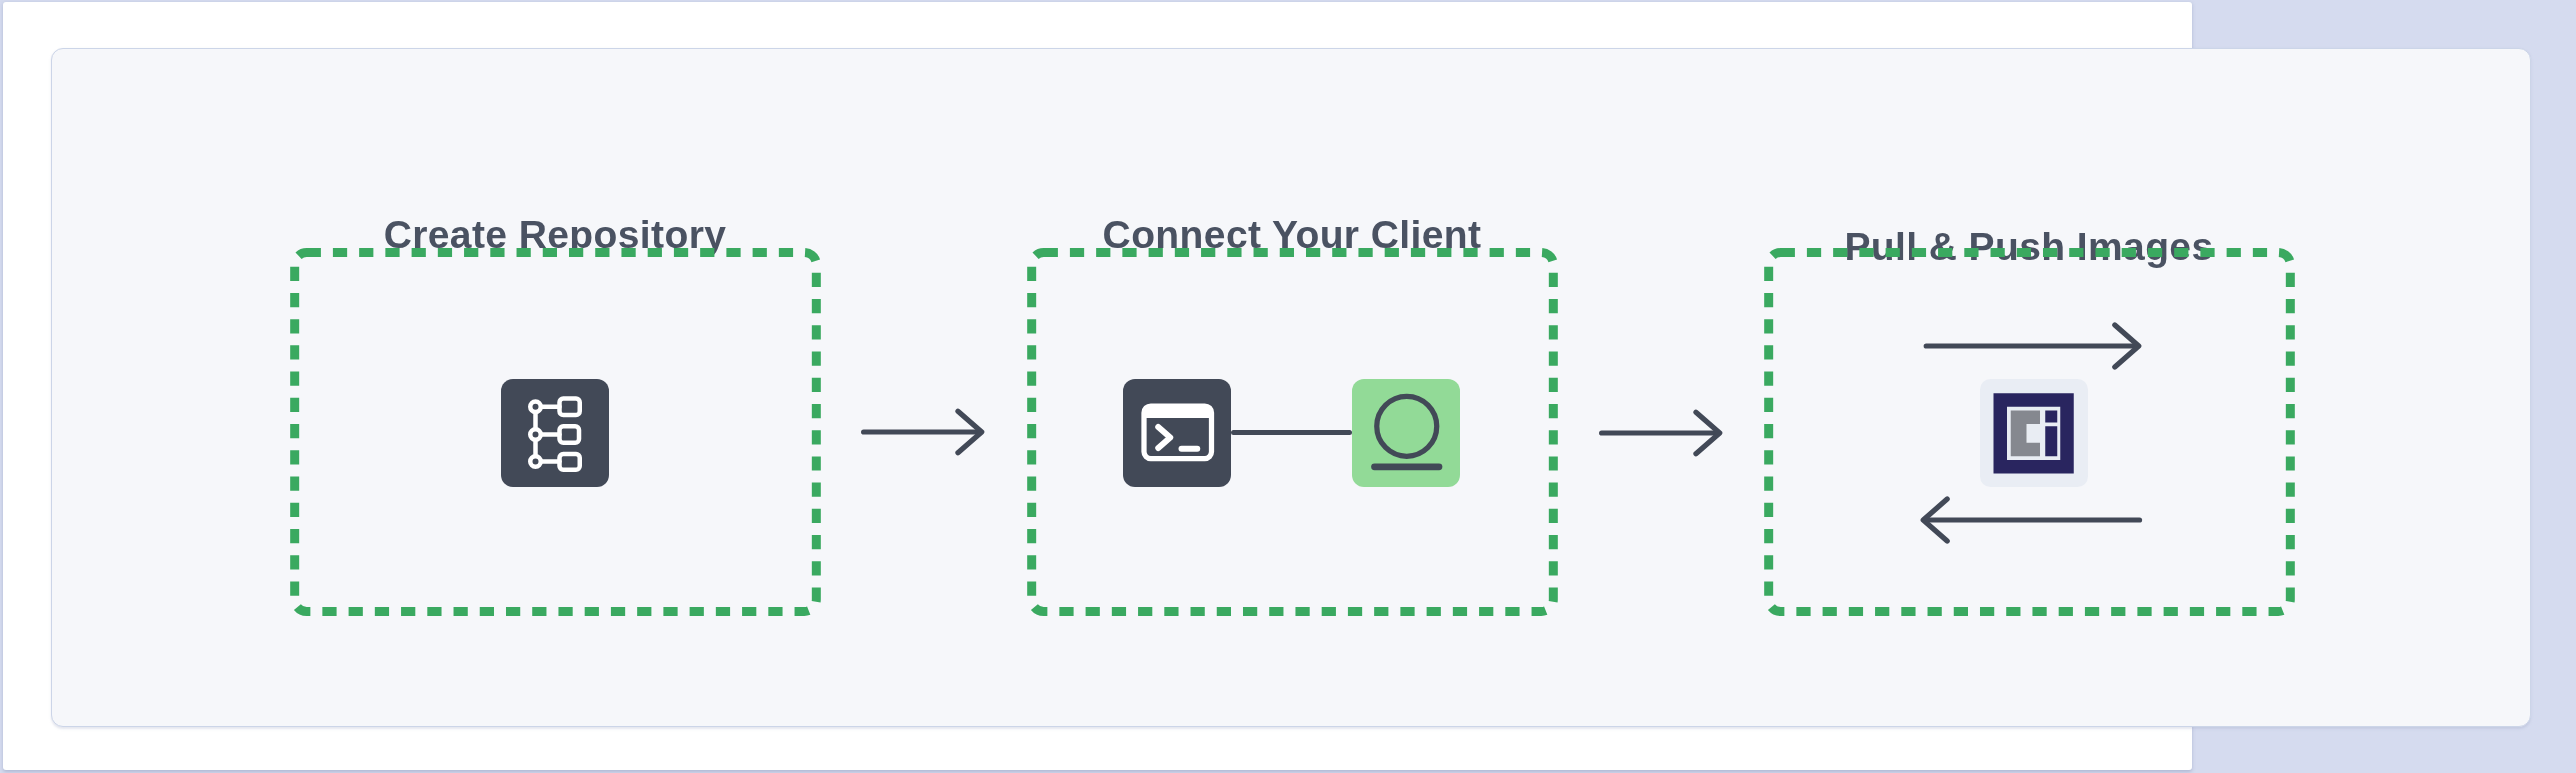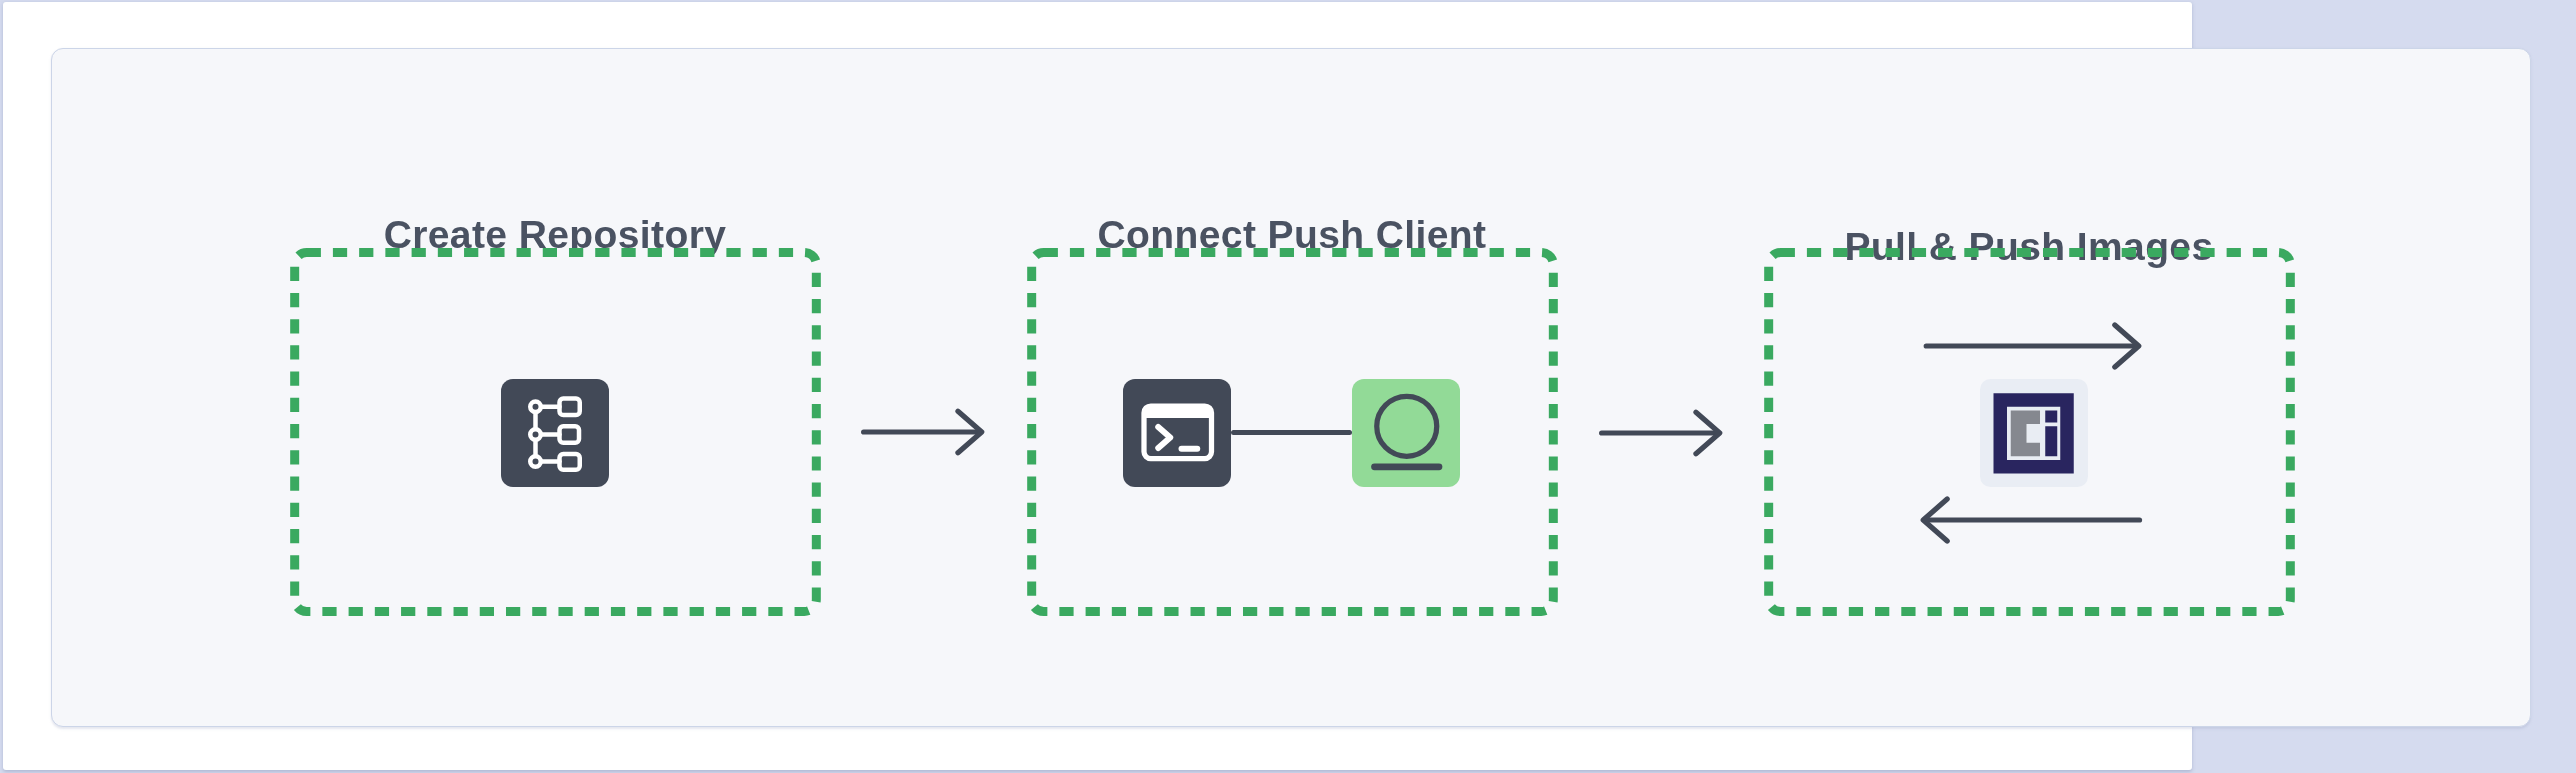--- a/index.html
+++ b/index.html
@@ -56,21 +56,21 @@
   svg{display:block;}
 </style>
 </head>
 <body>
 
 <div class="stage">
   <div class="panel">
     <div class="card">
 
       <div class="step-title title-1">Create Repository</div>
-      <div class="step-title title-2">Connect Push Client</div>
+      <div class="step-title title-2">Connect Your Client</div>
       <div class="step-title title-3">Pull &amp; Push Images</div>
 
       <svg class="dashed-box dash-1" viewBox="0 0 708 491">
         <rect x="6" y="6" width="696" height="479" rx="16" stroke-dasharray="19 16"></rect>
       </svg>
       <svg class="dashed-box dash-2" viewBox="0 0 708 491">
         <rect x="6" y="6" width="696" height="479" rx="16" stroke-dasharray="19 16"></rect>
       </svg>
       <svg class="dashed-box dash-3" viewBox="0 0 708 491">
         <rect x="6" y="6" width="696" height="479" rx="16" stroke-dasharray="19 16"></rect>

